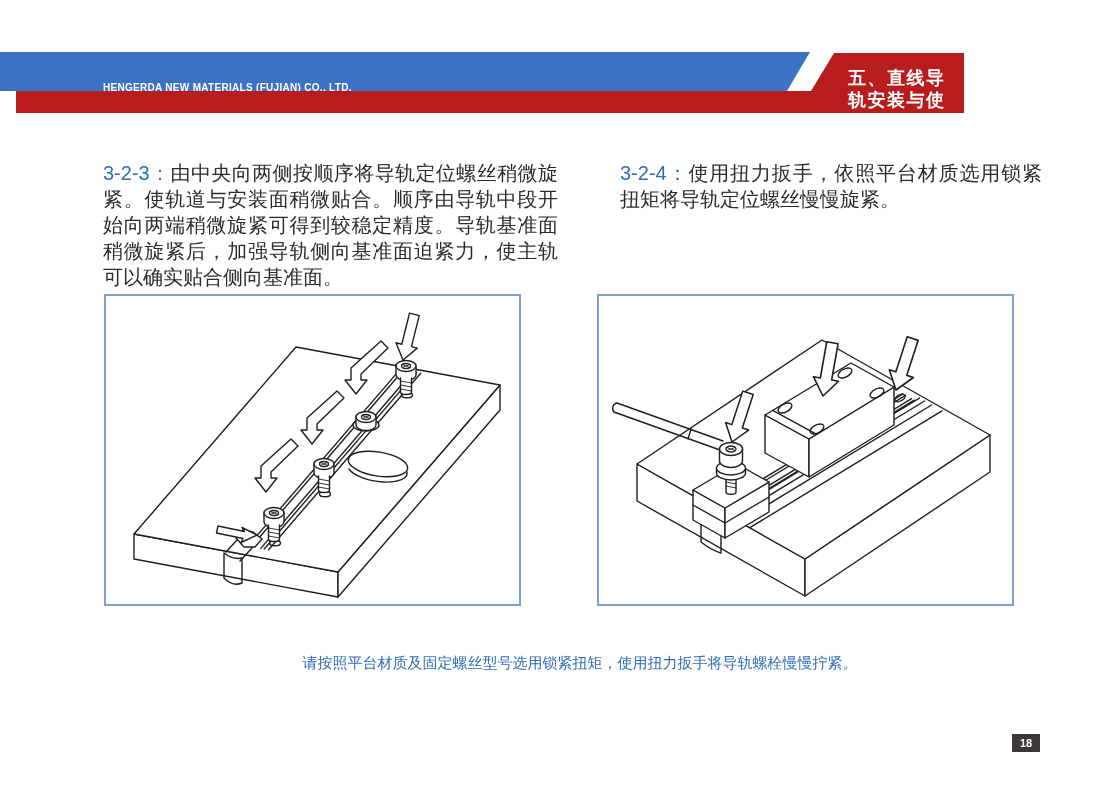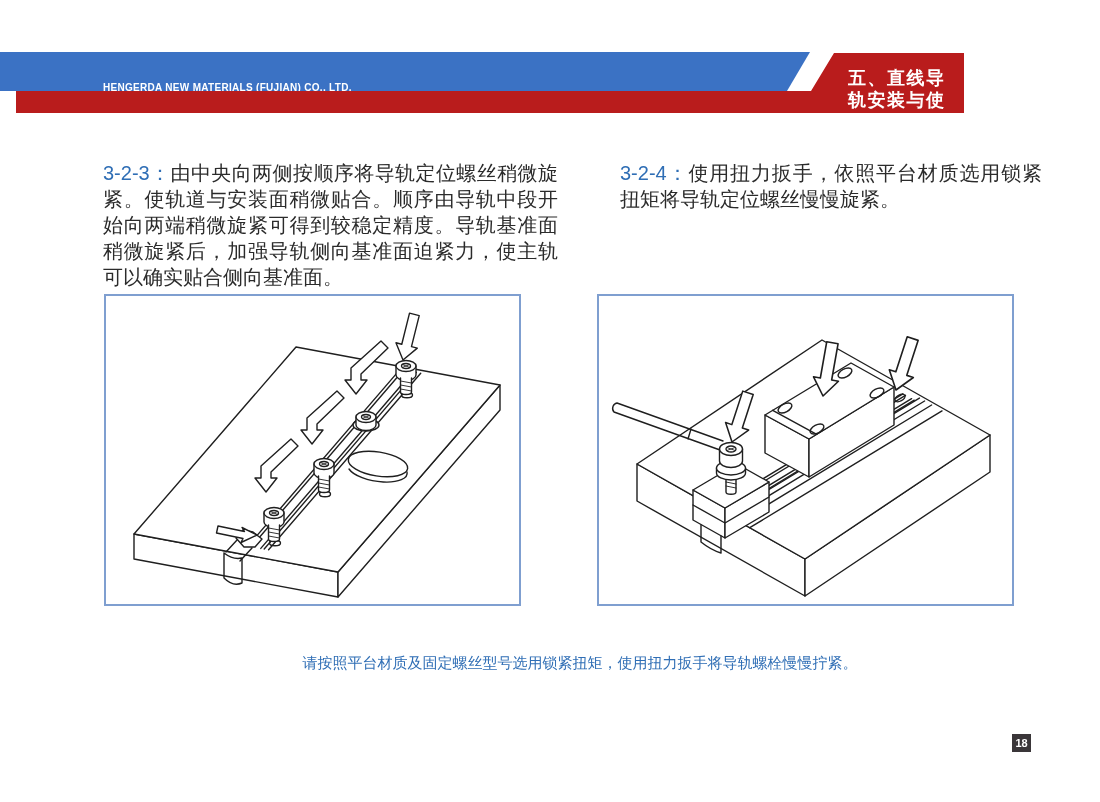--- a/index.html
+++ b/index.html
@@ -29,21 +29,21 @@
     border:2px solid #7f9fd0; background:#fff; }
   .fig-left  { left:104px; }
   .fig-right { left:597px; }
   .fig svg { display:block; }
 
   
   .caption { position:absolute; left:30px; top:654px; width:1100px;
     text-align:center; font-size:15px; color:#2f6eb5; }
 
   
-  .pageno { position:absolute; left:1012px; top:734px; width:19px; height:18px;
+  .pageno { position:absolute; left:1012px; top:734px; width:28px; height:18px;
     background:#3a3639; color:#ffffff; font-size:11px; font-weight:bold;
     line-height:18px; text-align:center; }
 </style>
 </head>
 <body>
 
 <div class="page">
 
   <div class="hdr-dark">
     <div class="hdr-title">五、直线导轨安装与使用</div>

